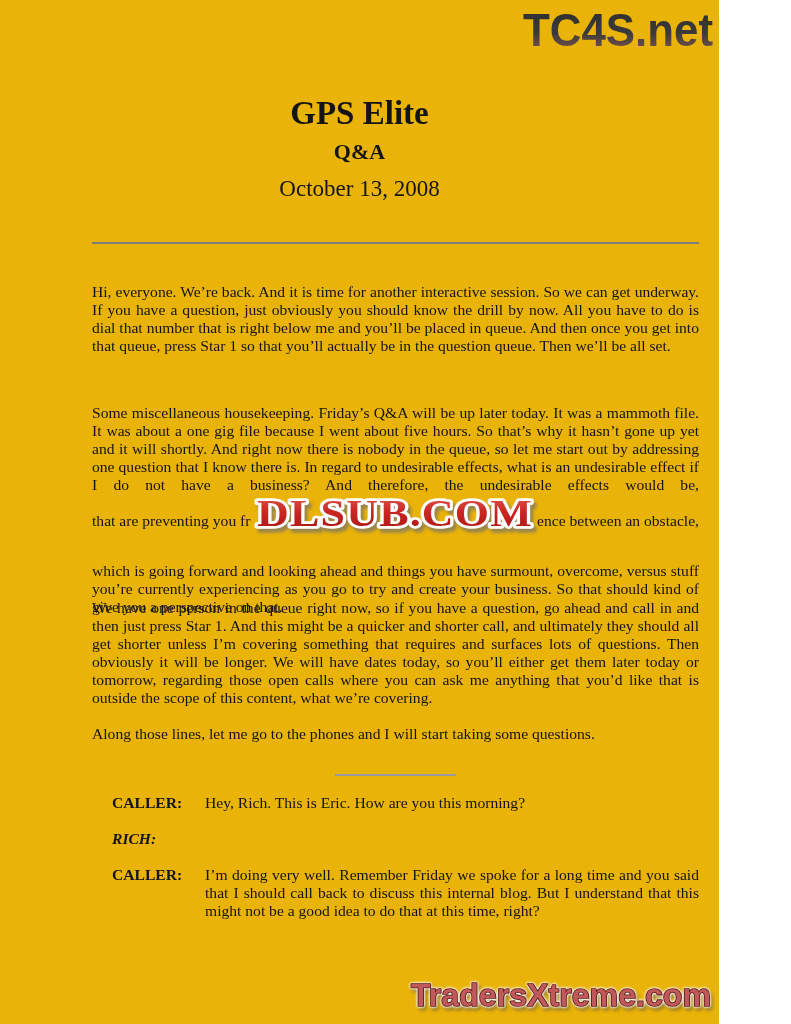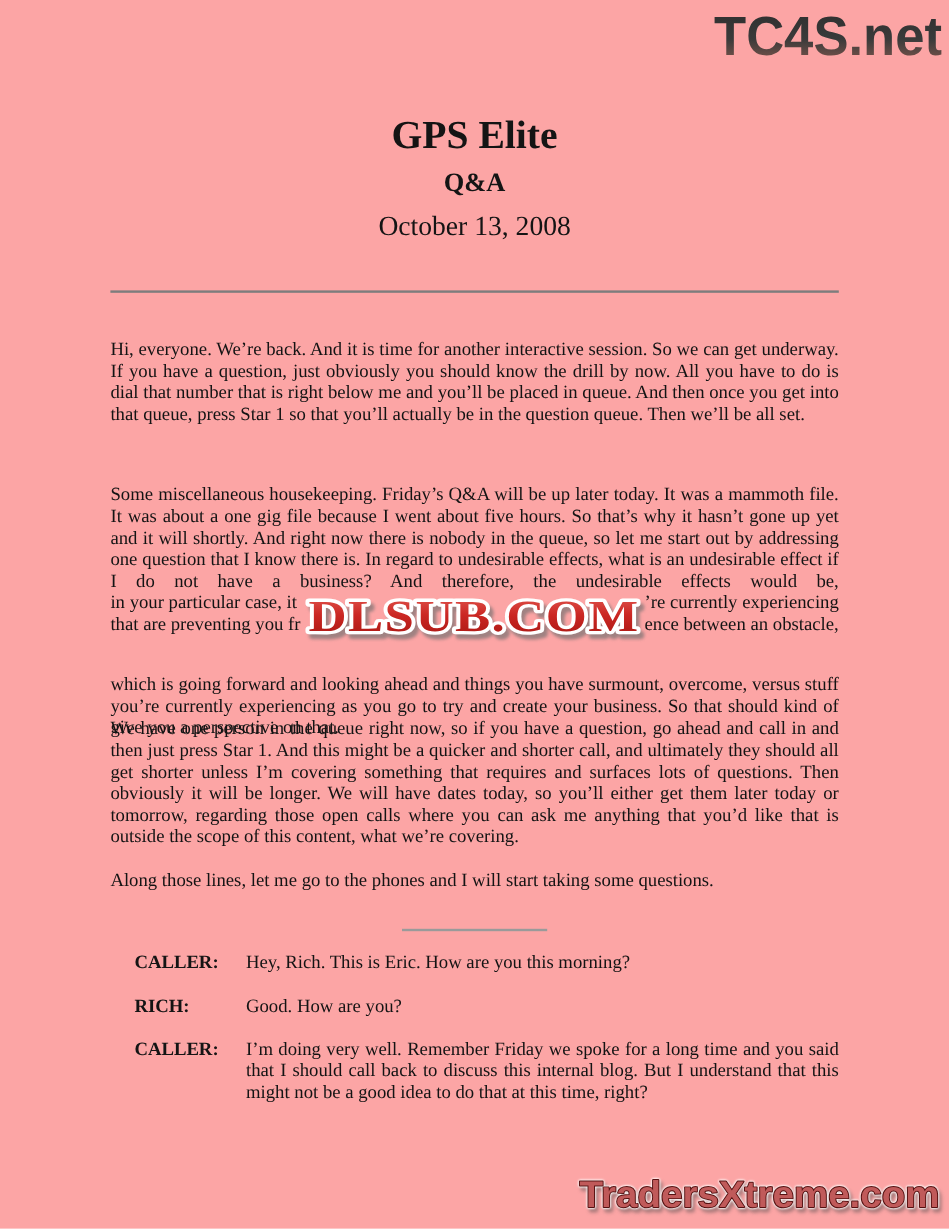--- a/index.html
+++ b/index.html
@@ -1,20 +1,20 @@
 <!DOCTYPE html>
 <html><head>
 <meta charset="utf-8">
 <style>
   html, body { margin: 0; padding: 0; background: #ffffff; }
   .page {
     position: relative;
-    width: 791px;
+    width: 719px;
     height: 1024px;
-    background: #fca5a5;
+    background: #eab308;
     overflow: hidden;
     font-family: "Liberation Serif", "DejaVu Serif", serif;
     color: #141414;
   }
   .centered { position: absolute; left: 0; width: 100%; text-align: center; }
   .doc-title   { top: 95px;  font-size: 33px; font-weight: bold; }
   .doc-subtitle{ top: 139px; font-size: 22px; font-weight: bold; }
   .doc-date    { top: 176px; font-size: 23px; }
   .full-rule {
     position: absolute; left: 92px; top: 242px; width: 607px;
@@ -43,21 +43,21 @@
   .fl2 { top: 512px; }
   .short-rule {
     position: absolute; top: 774px; left: 243px; width: 121px;
     border: 0; border-top: 2px solid #9a9a9a; margin: 0;
   }
   .dialog-row {
     position: absolute; left: 0; width: 607px;
     display: flex;
   }
   .d1 { top: 794px; }
-  .d2 { top: 830px; }
+  .d2 { top: 830px; font-style: italic; }
   .d3 { top: 866px; }
   .speaker { flex: 0 0 93px; font-weight: bold; margin-left: 20px; }
   .dtext   { width: 514px; text-align: justify; }
   .logo-svg { position: absolute; }
   .tc4s-pos   { top: 2px; right: 3px; }
   .wm-pos {
     left: 245px; top: 484px;
     filter: drop-shadow(3px 4px 1.5px rgba(110,110,110,.65));
   }
   .footer-pos {
@@ -87,44 +87,39 @@
   <div class="centered doc-date">October 13, 2008</div>
 
   <hr class="full-rule">
 
   <div class="body-col">
 
     <p class="para p1">Hi, everyone.  We’re back.  And it is time for another interactive session.  So we can get underway.  If you have a question, just obviously you should know the drill by now.  All you have to do is dial that number that is right below me and you’ll be placed in queue.  And then once you get into that queue, press Star 1 so that you’ll actually be in the question queue.  Then we’ll be all set.</p>
 
     <p class="para p2a justify-last">Some miscellaneous housekeeping.  Friday’s Q&amp;A will be up later today.  It was a mammoth file.  It was about a one gig file because I went about five hours.  So that’s why it hasn’t gone up yet and it will shortly.  And right now there is nobody in the queue, so let me start out by addressing one question that I know there is.  In regard to undesirable effects, what is an undesirable effect if I do not have a business?  And therefore, the undesirable effects would be,</p>
 
-    <div class="frag-line fl1">
-      <span>in your particular case, it</span>
-      <span>’re currently experiencing</span>
-    </div>
     <div class="frag-line fl2">
       <span>that are preventing you fr</span>
       <span>ence between an obstacle,</span>
     </div>
 
     <p class="para p2b">which is going forward and looking ahead and things you have surmount, overcome, versus stuff you’re currently experiencing as you go to try and create your business.  So that should kind of give you a perspective on that.</p>
 
     <p class="para p3">We have one person in the queue right now, so if you have a question, go ahead and call in and then just press Star 1.  And this might be a quicker and shorter call, and ultimately they should all get shorter unless I’m covering something that requires and surfaces lots of questions.  Then obviously it will be longer.  We will have dates today, so you’ll either get them later today or tomorrow, regarding those open calls where you can ask me anything that you’d like that is outside the scope of this content, what we’re covering.</p>
 
     <p class="para p4">Along those lines, let me go to the phones and I will start taking some questions.</p>
 
     <hr class="short-rule">
 
     <div class="dialog-row d1">
       <span class="speaker">CALLER:</span>
       <span class="dtext">Hey, Rich. This is Eric.  How are you this morning?</span>
     </div>
     <div class="dialog-row d2">
       <span class="speaker">RICH:</span>
-      <span class="dtext">Good.  How are you?</span>
     </div>
     <div class="dialog-row d3">
       <span class="speaker">CALLER:</span>
       <span class="dtext">I’m doing very well.  Remember Friday we spoke for a long time and you said that I should call back to discuss this internal blog.  But I understand that this might not be a good idea to do that at this time, right?</span>
     </div>
 
   </div>
 
   <svg class="logo-svg wm-pos" width="300" height="56">
     <defs>

